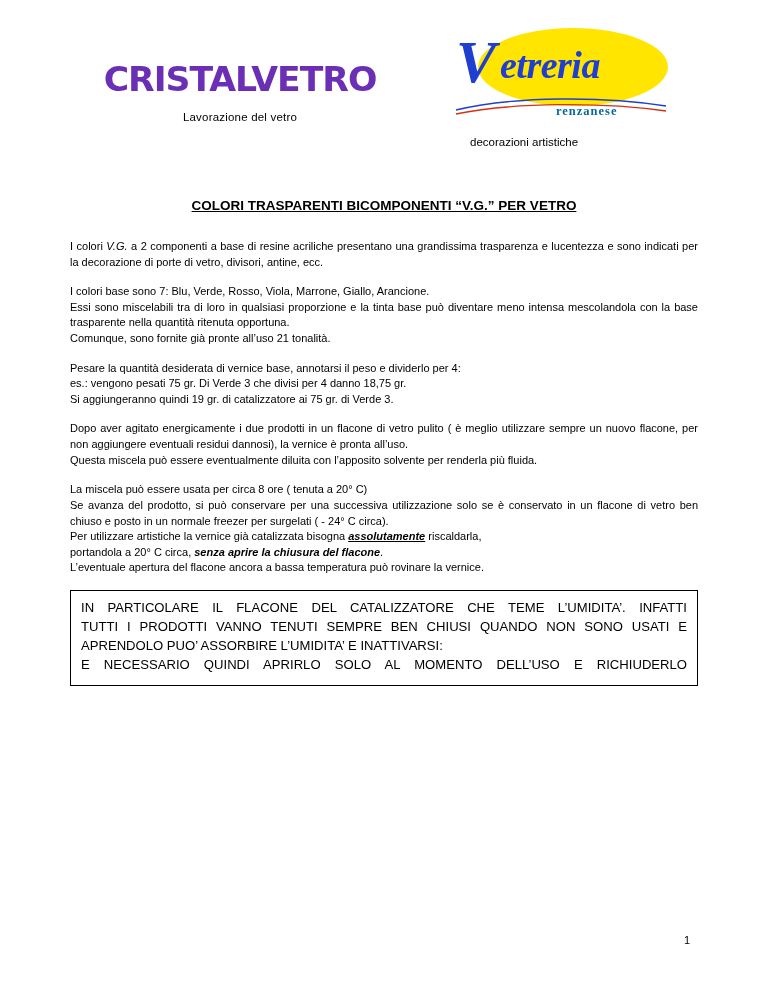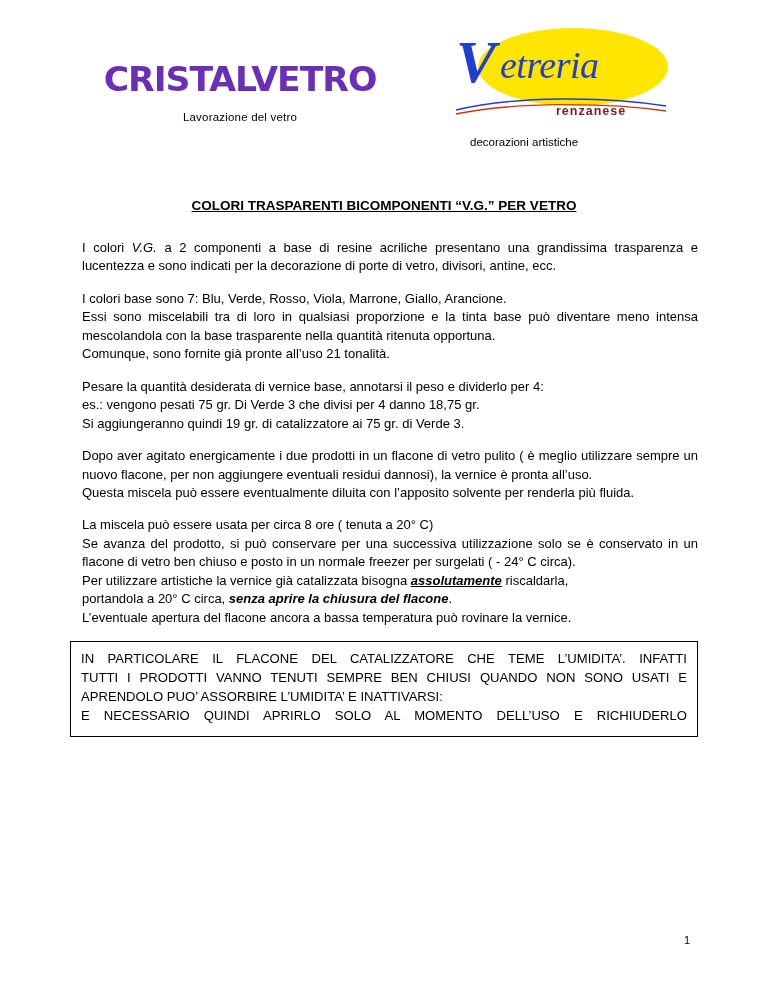--- a/index.html
+++ b/index.html
@@ -77,65 +77,65 @@
     font-style: italic;
     font-size: 60px;
     color: #1f3fd0;
     line-height: 1;
   }
   .logo-right .vetreria-text {
     position: absolute;
     left: 52px;
     top: 18px;
     font-family: "Liberation Serif", serif;
-    font-weight: normal;
+    font-weight: bold;
     font-style: italic;
     font-size: 38px;
     color: #1f3fd0;
     line-height: 1;
     letter-spacing: -0.5px;
   }
   .logo-right .swoosh {
     position: absolute;
     left: 6px;
     top: 66px;
     width: 215px;
     height: 22px;
   }
   .logo-right .renzanese {
     position: absolute;
     left: 108px;
     top: 76px;
-    font-family: Liberation Sans, sans-serif;
+    font-family: Liberation Serif, serif;
     font-weight: bold;
     font-size: 12.5px;
-    color: #7f1d1d;
+    color: #0369a1;
     letter-spacing: 1px;
   }
   .logo-right .deco {
     position: absolute;
     left: 22px;
     top: 108px;
     font-size: 11.5px;
     color: #000;
   }
 
   
   .doc-title {
     text-align: center;
     font-weight: bold;
     font-size: 13.5px;
     text-decoration: underline;
     margin: 28px 0 26px 0;
   }
   p.para {
-    font-size: 13px;
+    font-size: 11px;
     line-height: 1.42;
     text-align: justify;
-    margin: 0 0 14px 12px;
+    margin: 0 0 14px 0;
   }
   p.para.tight {
     margin-bottom: 0;
   }
   .section-head {
     font-weight: bold;
     font-size: 13.3px;
     text-decoration: underline;
     margin: 20px 0 16px 0;
   }

